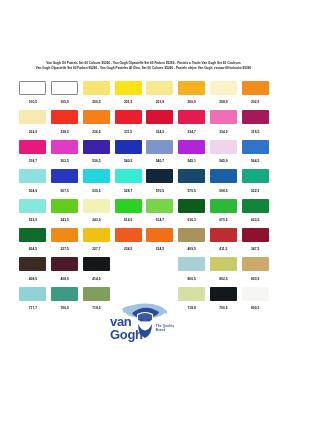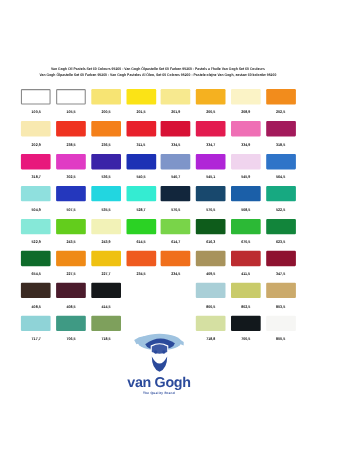--- a/index.html
+++ b/index.html
@@ -69,21 +69,20 @@
   #logo {
     position: absolute;
     left: 110px;
     top: 296px;
     width: 69px;
     height: 66px;
     background: #ffffff;
     border-top-left-radius: 34px;
     border-top-right-radius: 34px;
     display: flex;
-    flex-direction: column;
     align-items: center;
     justify-content: flex-end;
     padding-bottom: 3px;
   }
   #logo-art { position: absolute; top: 4px; left: 9px; width: 52px; height: 40px; }
   #logo-word {
     font-size: 13px;
     font-weight: bold;
     color: #2b4a9b;
     letter-spacing: -0.3px;

